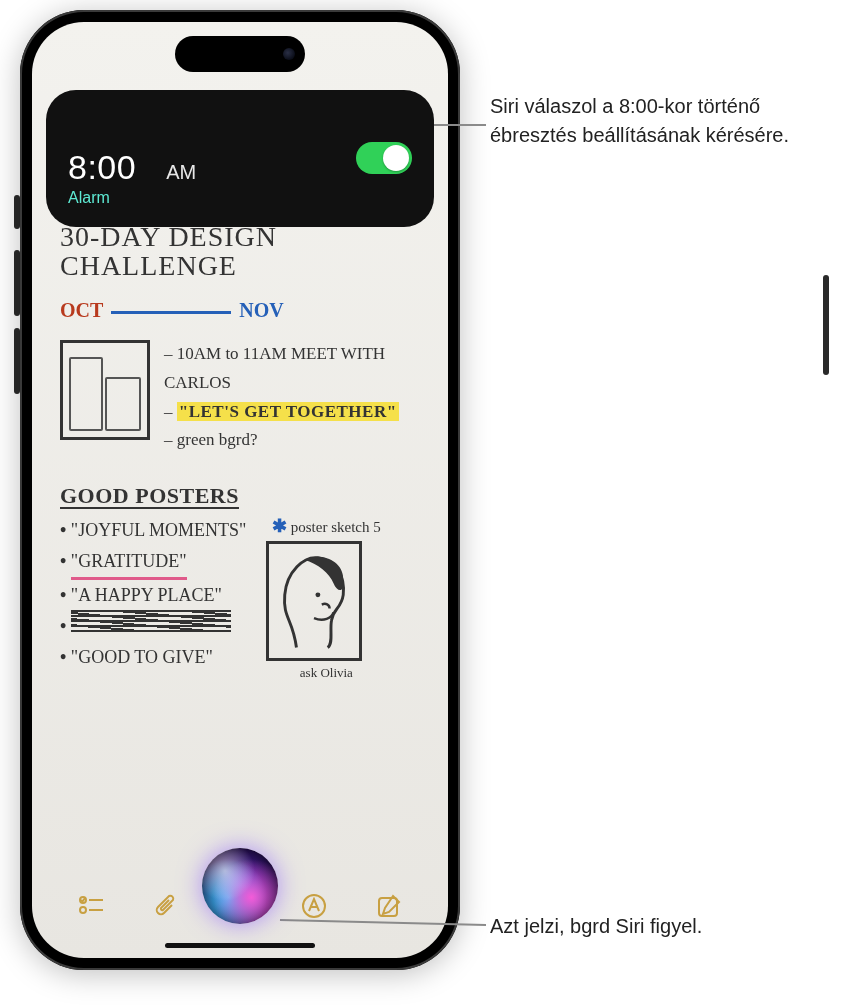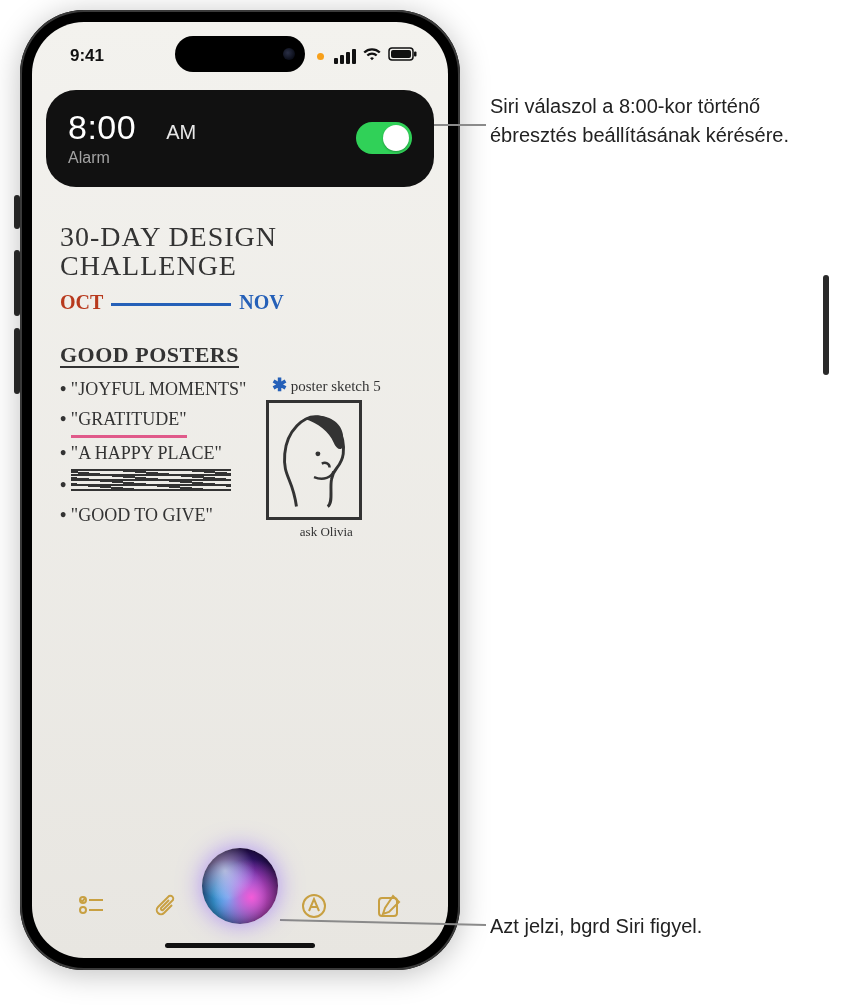--- a/index.html
+++ b/index.html
@@ -86,23 +86,23 @@
     background: #111;
     border-radius: 30px;
     padding: 18px 22px 20px 22px;
     color: #fff;
     z-index: 30;
     display: flex;
     justify-content: space-between;
     align-items: center;
   }
   .siri-card .time-row { display:flex; align-items:baseline; gap:6px; }
-  .siri-card .time-num { font-size: 34px; font-weight: 400; letter-spacing:0.5px; }
+  .siri-card .time-num { font-size: 34px; font-weight: 400; letter-spacing:0.5px;margin-top:40px; }
   .siri-card .ampm { font-size: 20px; font-weight: 400; opacity:0.9;margin-left:24px; }
-  .siri-card .alarm-label { font-size: 16px; color:#a3a3a3; margin-top:2px; }
+  .siri-card .alarm-label { font-size: 16px; color:#5eead4; margin-top:2px; }
   .toggle {
     width: 56px; height: 32px;
     background: #30d158;
     border-radius: 16px;
     position: relative;
     cursor: pointer;
   }
   .toggle-knob {
     position:absolute; right:3px; top:3px;
     width:26px;height:26px;background:#fff;border-radius:50%;
@@ -111,21 +111,21 @@
   
   .note-area {
     position:absolute;
     top: 180px;
     left: 0; right: 0; bottom: 80px;
     padding: 20px 24px 0 28px;
     font-family: "Comic Sans MS", "Marker Felt", cursive;
     color:#333;
   }
   .hand-title { font-size:28px; line-height:1.05; letter-spacing:1px; font-weight:400; }
-  .months { display:flex; align-items:center; gap:8px; margin-top:10px; font-size:20px; font-weight:600; }
+  .months { display:flex; align-items:center; gap:8px; margin-top:18px; font-size:20px; font-weight:600; }
   .month-oct { color:#b83a1e; }
   .month-line { flex:0 0 120px; border-top:3px solid #2560b8; position:relative; top:2px; }
   .month-nov { color:#2560b8; }
   .row2 { display:flex; gap:14px; margin-top:18px; align-items:flex-start; }
   .sketch-box {
     width:90px;height:100px;border:3px solid #333;position:relative;flex-shrink:0;
   }
   .sketch-box::before, .sketch-box::after {
     content:""; position:absolute; border:2px solid #555;
   }
@@ -215,44 +215,20 @@
   <div class="side-btn sb-left3"></div>
   <div class="side-btn sb-right"></div>
 
   <div class="device">
     <div class="screen">
 
       <div class="notch">
         <div class="camera-dot"></div>
       </div>
 
-      <div class="status-bar">
-        <span>9:41</span>
-        <div class="status-right">
-          <span class="dot-orange"></span>
-          <span class="signal-bars">
-            <span></span>
-              <span></span>
-              <span></span>
-              <span></span>
-          </span>
-          <span class="wifi-icon">
-            <svg width="20" height="14" viewBox="0 0 24 18">
-                <path d="M12 17l-2.5-2.5a3.5 3.5 0 015 0L12 17zm-5-5l-2-2a10 10 0 0114 0l-2 2a7 7 0 00-10 0zm-4-4l-2-2a16 16 0 0122 0l-2 2a13 13 0 00-18 0z" fill="#111"></path>
-              </svg>
-          </span>
-          <span class="battery-icon">
-            <svg width="30" height="14" viewBox="0 0 30 14">
-                <rect x="1" y="1" width="24" height="12" rx="3" fill="none" stroke="#111" stroke-width="1.5"></rect>
-                <rect x="3" y="3" width="20" height="8" rx="2" fill="#111"></rect>
-                <rect x="26" y="4.5" width="2.5" height="5" rx="1" fill="#111"></rect>
-              </svg>
-          </span>
-        </div>
-      </div>
 
       <div class="siri-card">
         <div>
           <div class="time-row">
             <span class="time-num">8:00</span>
             <span class="ampm">AM</span>
           </div>
           <div class="alarm-label">Alarm</div>
         </div>
         <div class="toggle">
@@ -263,20 +239,28 @@
       <div class="note-area">
         <div class="hand-title">30-DAY DESIGN</div>
         <div class="hand-title">CHALLENGE</div>
 
         <div class="months">
           <span class="month-oct">OCT</span>
           <span class="month-line"></span>
           <span class="month-nov">NOV</span>
         </div>
 
+        <div class="row2">
+          <div class="sketch-box"></div>
+          <div class="notes-list">
+            <div class="dash">10AM to 11AM MEET WITH CARLOS</div>
+            <div class="dash"><span class="highlight">"LET'S GET TOGETHER"</span></div>
+            <div class="dash">green bgrd?</div>
+          </div>
+        </div>
 
         <div class="posters-title">GOOD POSTERS</div>
 
         <div class="posters-row">
           <div class="posters-list">
             <div class="bullet">"JOYFUL MOMENTS"</div>
             <div class="bullet"><span class="under-pink">"GRATITUDE"</span></div>
             <div class="bullet">"A HAPPY PLACE"</div>
             <div class="bullet"><span class="scribble"></span></div>
             <div class="bullet">"GOOD TO GIVE"</div>

